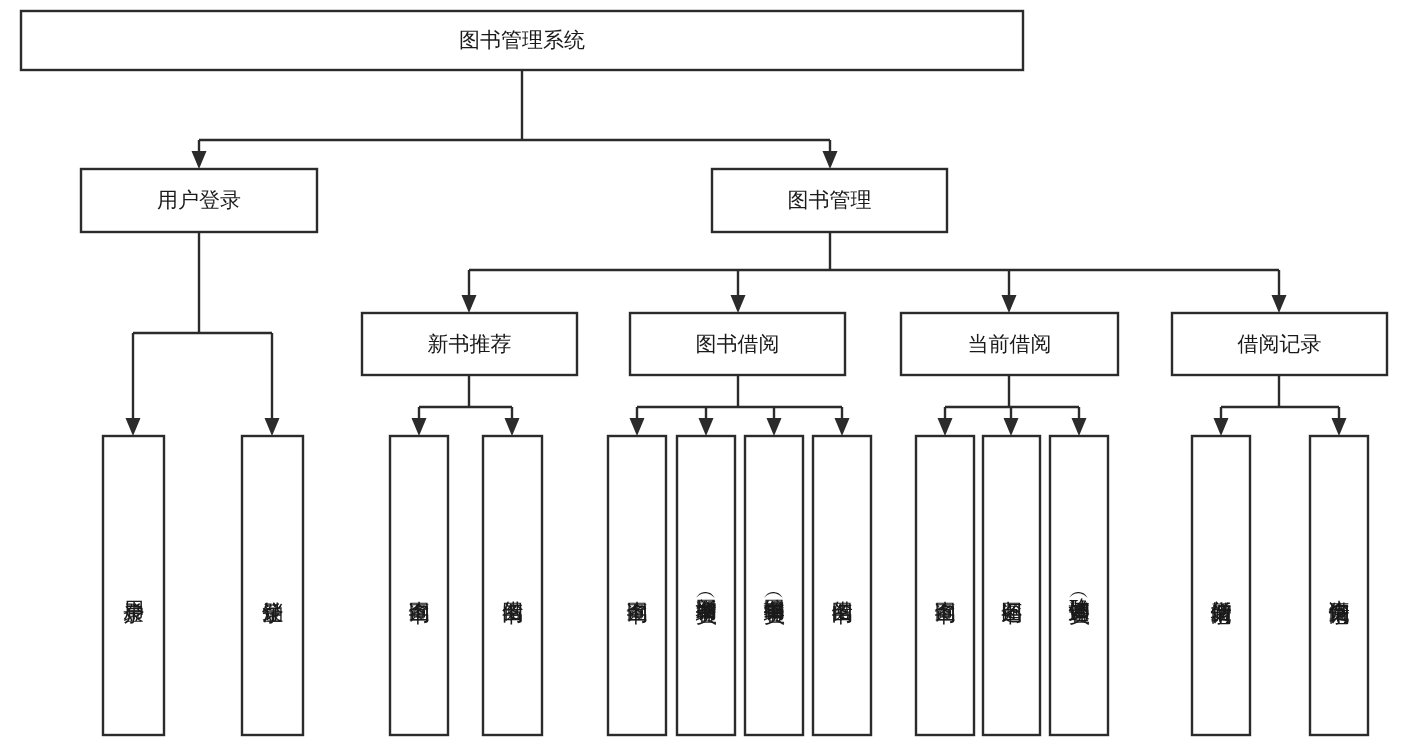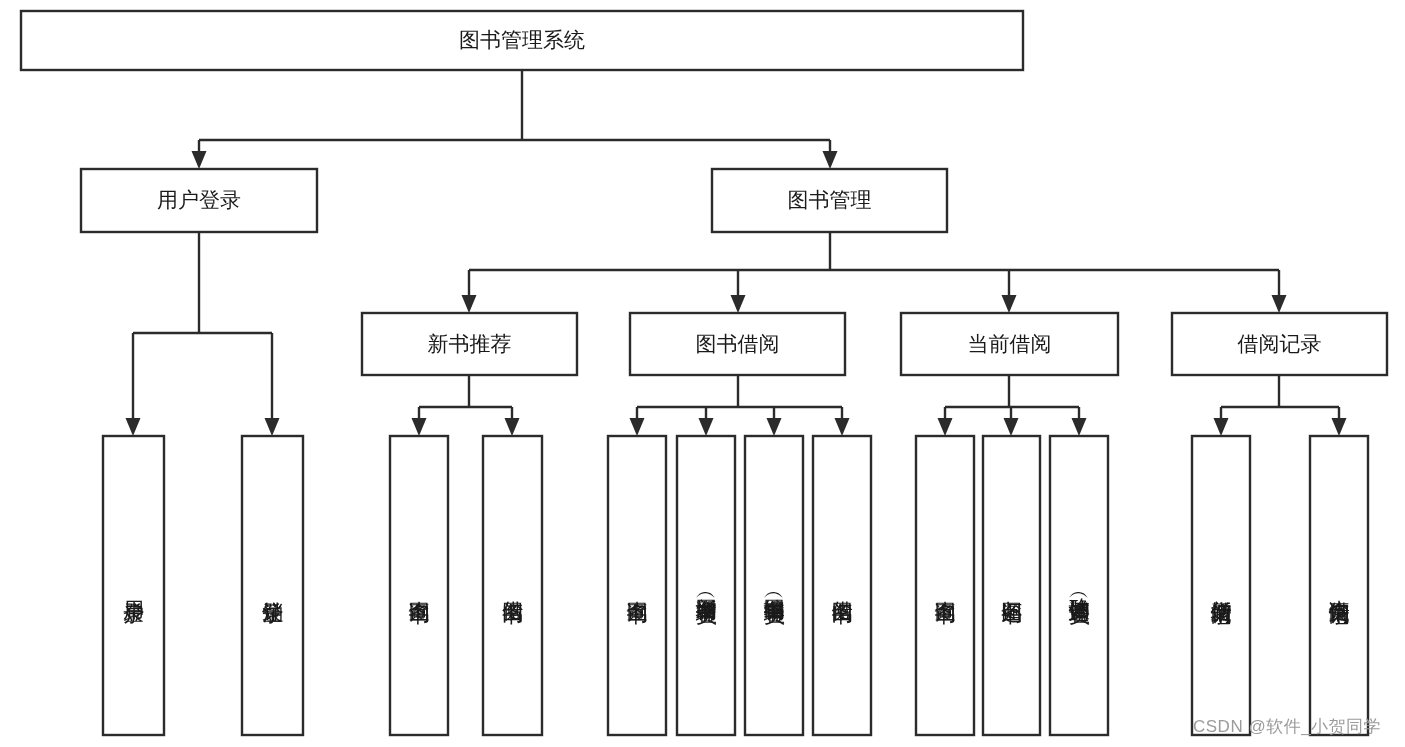--- a/index.html
+++ b/index.html
@@ -173,14 +173,13 @@
       <div class="node-label-v" style="left: 608px; top: 436px; width: 58px; height: 299px;">查询图书</div>
       <div class="node-label-v" style="left: 677px; top: 436px; width: 58px; height: 299px;">新增图书（管理员）</div>
       <div class="node-label-v" style="left: 745px; top: 436px; width: 58px; height: 299px;">编辑图书（管理员）</div>
       <div class="node-label-v" style="left: 813px; top: 436px; width: 58px; height: 299px;">借阅图书</div>
       <div class="node-label-v" style="left: 916px; top: 436px; width: 58px; height: 299px;">查询图书</div>
       <div class="node-label-v" style="left: 983px; top: 436px; width: 57px; height: 299px;">归还图书</div>
       <div class="node-label-v" style="left: 1050px; top: 436px; width: 58px; height: 299px;">确认归还（管理员）</div>
       <div class="node-label-v" style="left: 1192px; top: 436px; width: 58px; height: 299px;">新增借阅记录</div>
       <div class="node-label-v" style="left: 1310px; top: 436px; width: 58px; height: 299px;">查询借阅记录</div>
     </div>
-  <div class="watermark" style="left: 1193px; top: 715px;">CSDN @软件_小贺同学</div>
 </div>
 
 </body></html>

